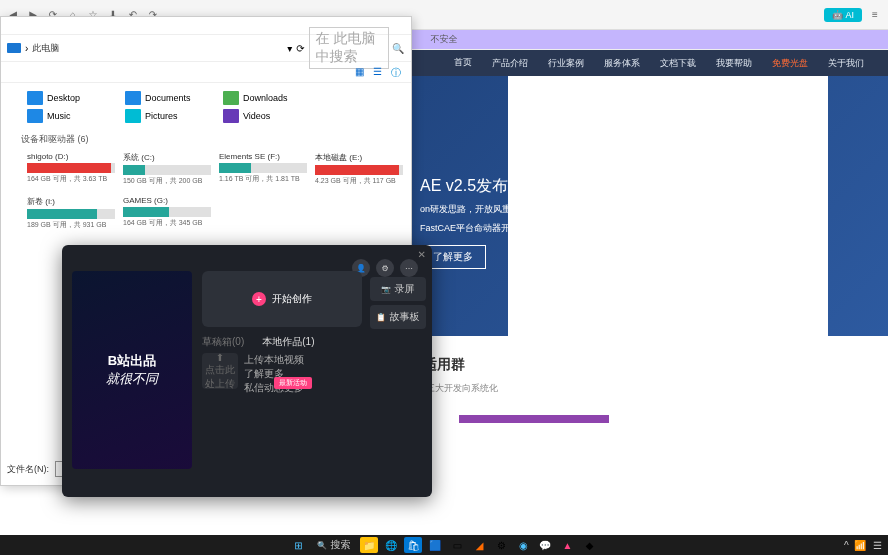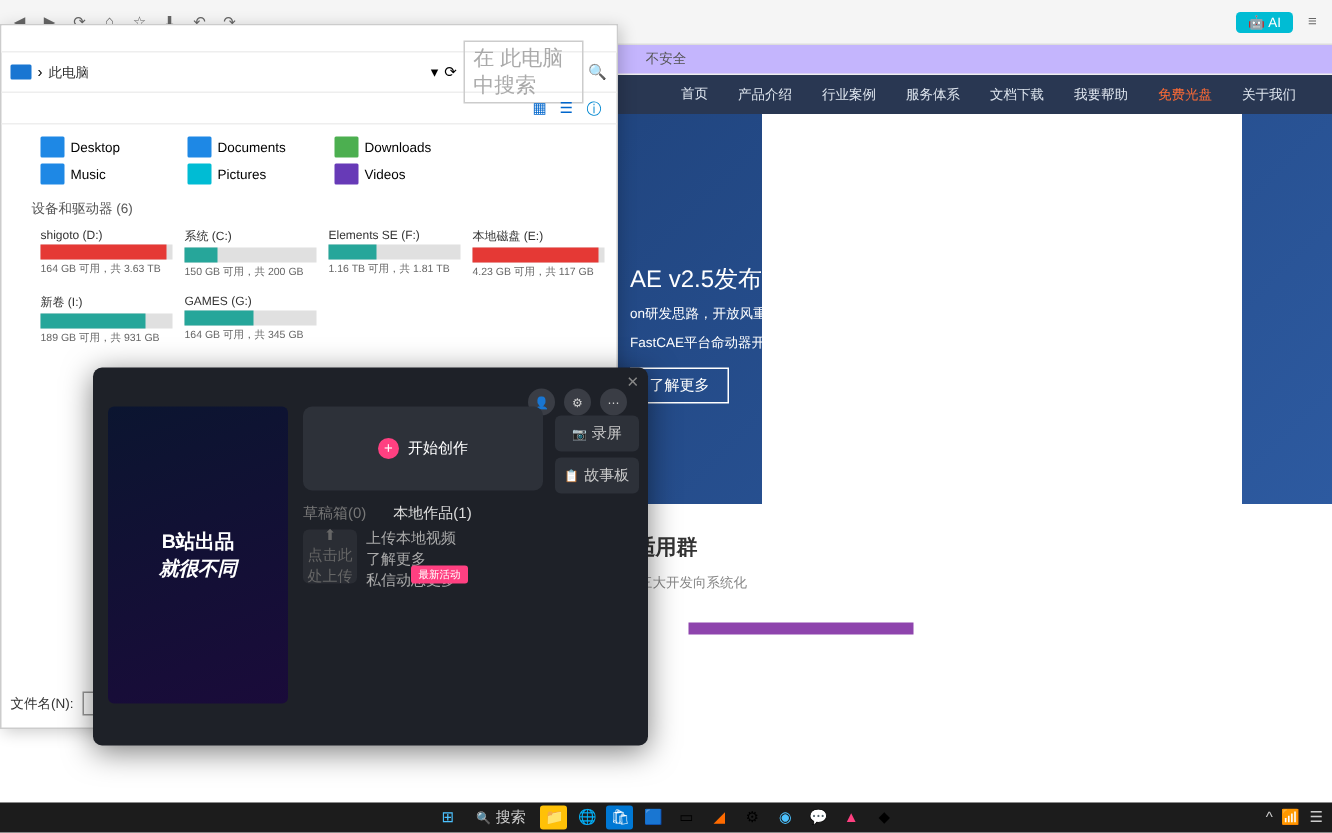--- a/index.html
+++ b/index.html
@@ -59,21 +59,21 @@
 .exp-footer label{font-size:9px;color:#333}
 .exp-footer input{flex:1;border:1px solid #999;padding:2px;font-size:9px}
 
 
 .dark-panel{position:absolute;top:245px;left:62px;width:370px;height:252px;background:#1e2128;border-radius:6px;box-shadow:0 4px 20px rgba(0,0,0,0.5);color:#d0d0d0}
 .dp-close{position:absolute;top:4px;right:6px;color:#888;font-size:10px;cursor:pointer}
 .dp-icons{position:absolute;top:14px;right:14px;display:flex;gap:6px}
 .dp-icons span{width:18px;height:18px;background:#3a3d45;border-radius:50%;display:flex;align-items:center;justify-content:center;font-size:8px}
 .dp-left{position:absolute;top:26px;left:10px;width:120px;height:198px;background:linear-gradient(160deg,#0b1530,#1a0b3a);border-radius:4px;display:flex;flex-direction:column;align-items:center;justify-content:center}
 .dp-left .t1{color:#fff;font-size:13px;font-weight:bold;}
-.dp-left .t2{color:#fff;font-size:13px;font-weight:bold;font-style:italic}
+.dp-left .t2{color:#fff;font-size:13px;font-weight:normal;font-style:italic}
 .dp-create{position:absolute;top:26px;left:140px;width:160px;height:56px;background:#2d3139;border-radius:6px;display:flex;align-items:center;justify-content:center;gap:6px}
 .dp-create .plus{width:14px;height:14px;background:#ff4081;border-radius:50%;color:#fff;display:flex;align-items:center;justify-content:center;font-size:10px}
 .dp-create .txt{font-size:10px;color:#fff}
 .dp-btn{position:absolute;left:308px;width:56px;height:24px;background:#2d3139;border-radius:4px;display:flex;align-items:center;justify-content:center;font-size:8px;color:#ccc;gap:3px}
 .dp-btn.b1{top:32px}.dp-btn.b2{top:60px}
 .dp-tabs{position:absolute;top:90px;left:140px;display:flex;gap:18px;font-size:9px}
 .dp-tabs span{color:#777}.dp-tabs span.active{color:#ddd}
 .dp-upload{position:absolute;top:108px;left:140px;width:36px;height:36px;background:#2a2d34;border-radius:4px;display:flex;align-items:center;justify-content:center;color:#666;font-size:7px;text-align:center}
 .dp-upload-text{position:absolute;top:108px;left:182px;font-size:8px;line-height:1.4;color:#aaa}
 .dp-badge{position:absolute;top:132px;left:212px;background:#ff4081;padding:1px 5px;font-size:7px;border-radius:2px;color:#fff}

